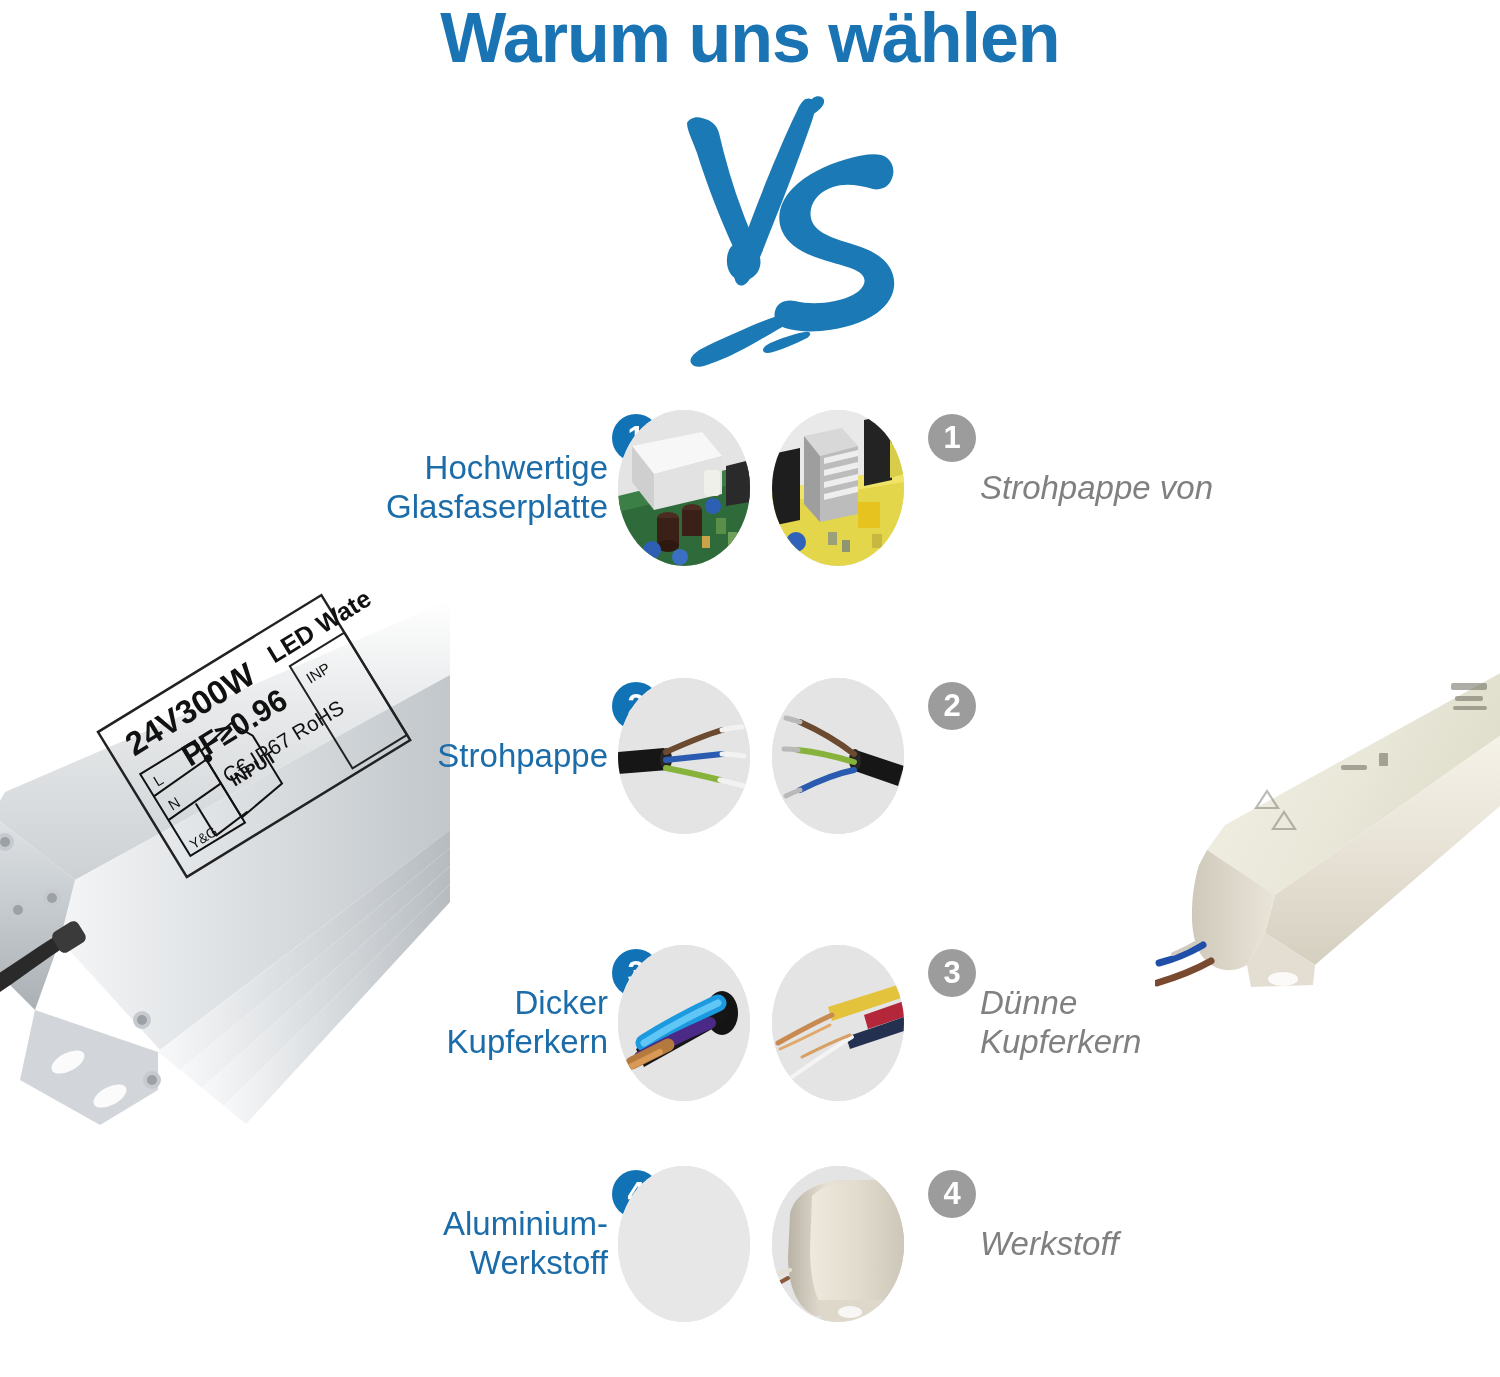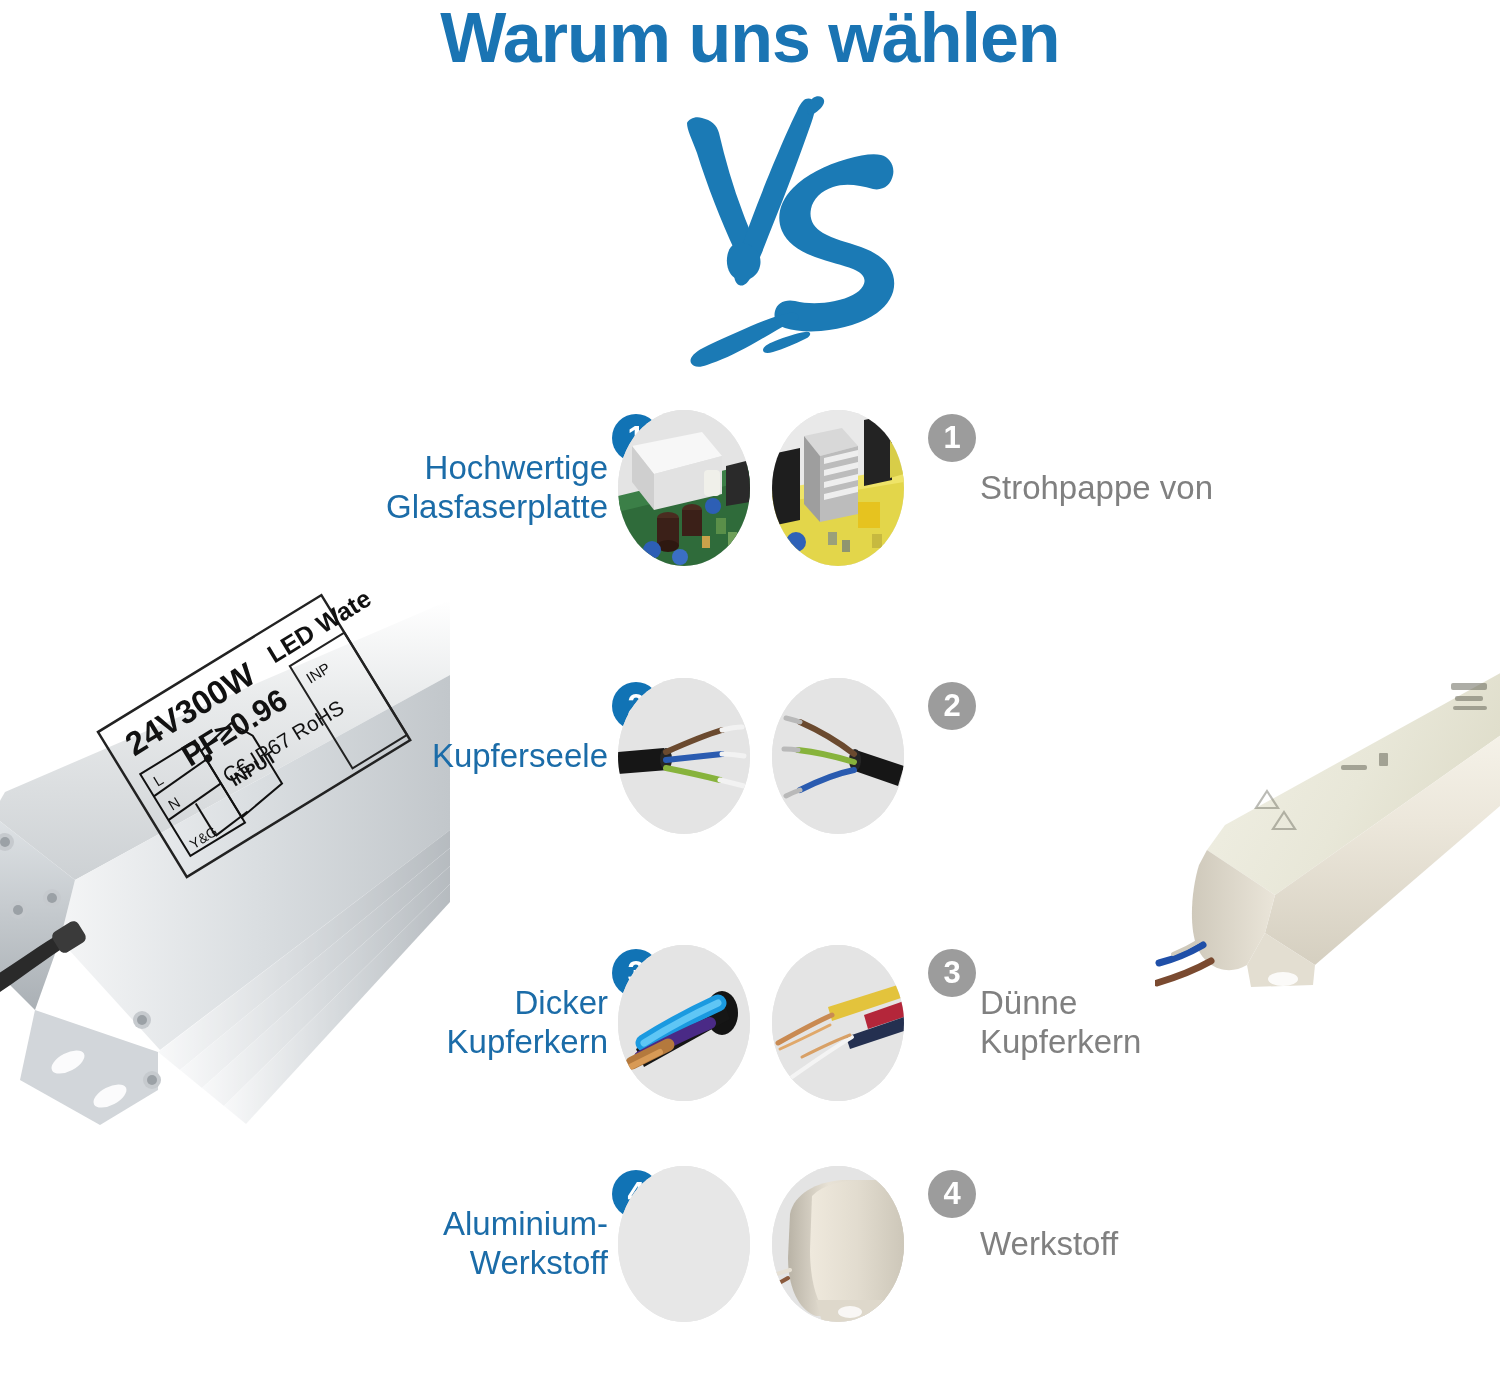--- a/index.html
+++ b/index.html
@@ -31,21 +31,21 @@
   
   .rows{position:absolute;left:0;top:396px;width:1500px;height:981px;}
   .row{position:absolute;left:380px;width:950px;height:184px;}
   .row.r1{top:0;}
   .row.r2{top:268px;}
   .row.r3{top:535px;}
   .row.r4{top:756px;}
 
   .side{position:absolute;top:0;height:184px;display:flex;align-items:center;}
   .side.left{left:0;width:228px;justify-content:flex-end;text-align:right;}
-  .side.right{right:0;width:350px;justify-content:flex-start;text-align:left;}
+  .side.right{right:0;width:350px;justify-content:flex-start;text-align:left;font-style:italic;}
 
   .label{
     font-size:33px;
     line-height:1.17;
     font-weight:400;
   }
   .label.good{color:#1b6ca8;}
   .label.bad{color:#808080;}
 
   .badge{
@@ -335,21 +335,21 @@
       <div class="side right">
         <div class="label bad">
           <div>Strohpappe von</div>
         </div>
       </div>
     </div>
 
     <div class="row r2">
       <div class="side left">
         <div class="label good">
-          <div>Kupferseele</div>
+          <div>Strohpappe</div>
         </div>
       </div>
       <div class="badge good">2</div>
 
       <div class="oval a">
         <svg viewBox="0 0 132 156" xmlns="http://www.w3.org/2000/svg">
           <rect width="132" height="156" fill="#e4e4e4"></rect>
           <path d="M0 74 L46 70 L50 92 L0 96 Z" fill="#161616"></path>
           <ellipse cx="48" cy="81" rx="6" ry="11" fill="#262626"></ellipse>
           <path d="M48 74 C66 66 84 58 104 52" stroke="#6b4a2f" stroke-width="6" fill="none" stroke-linecap="round"></path>

